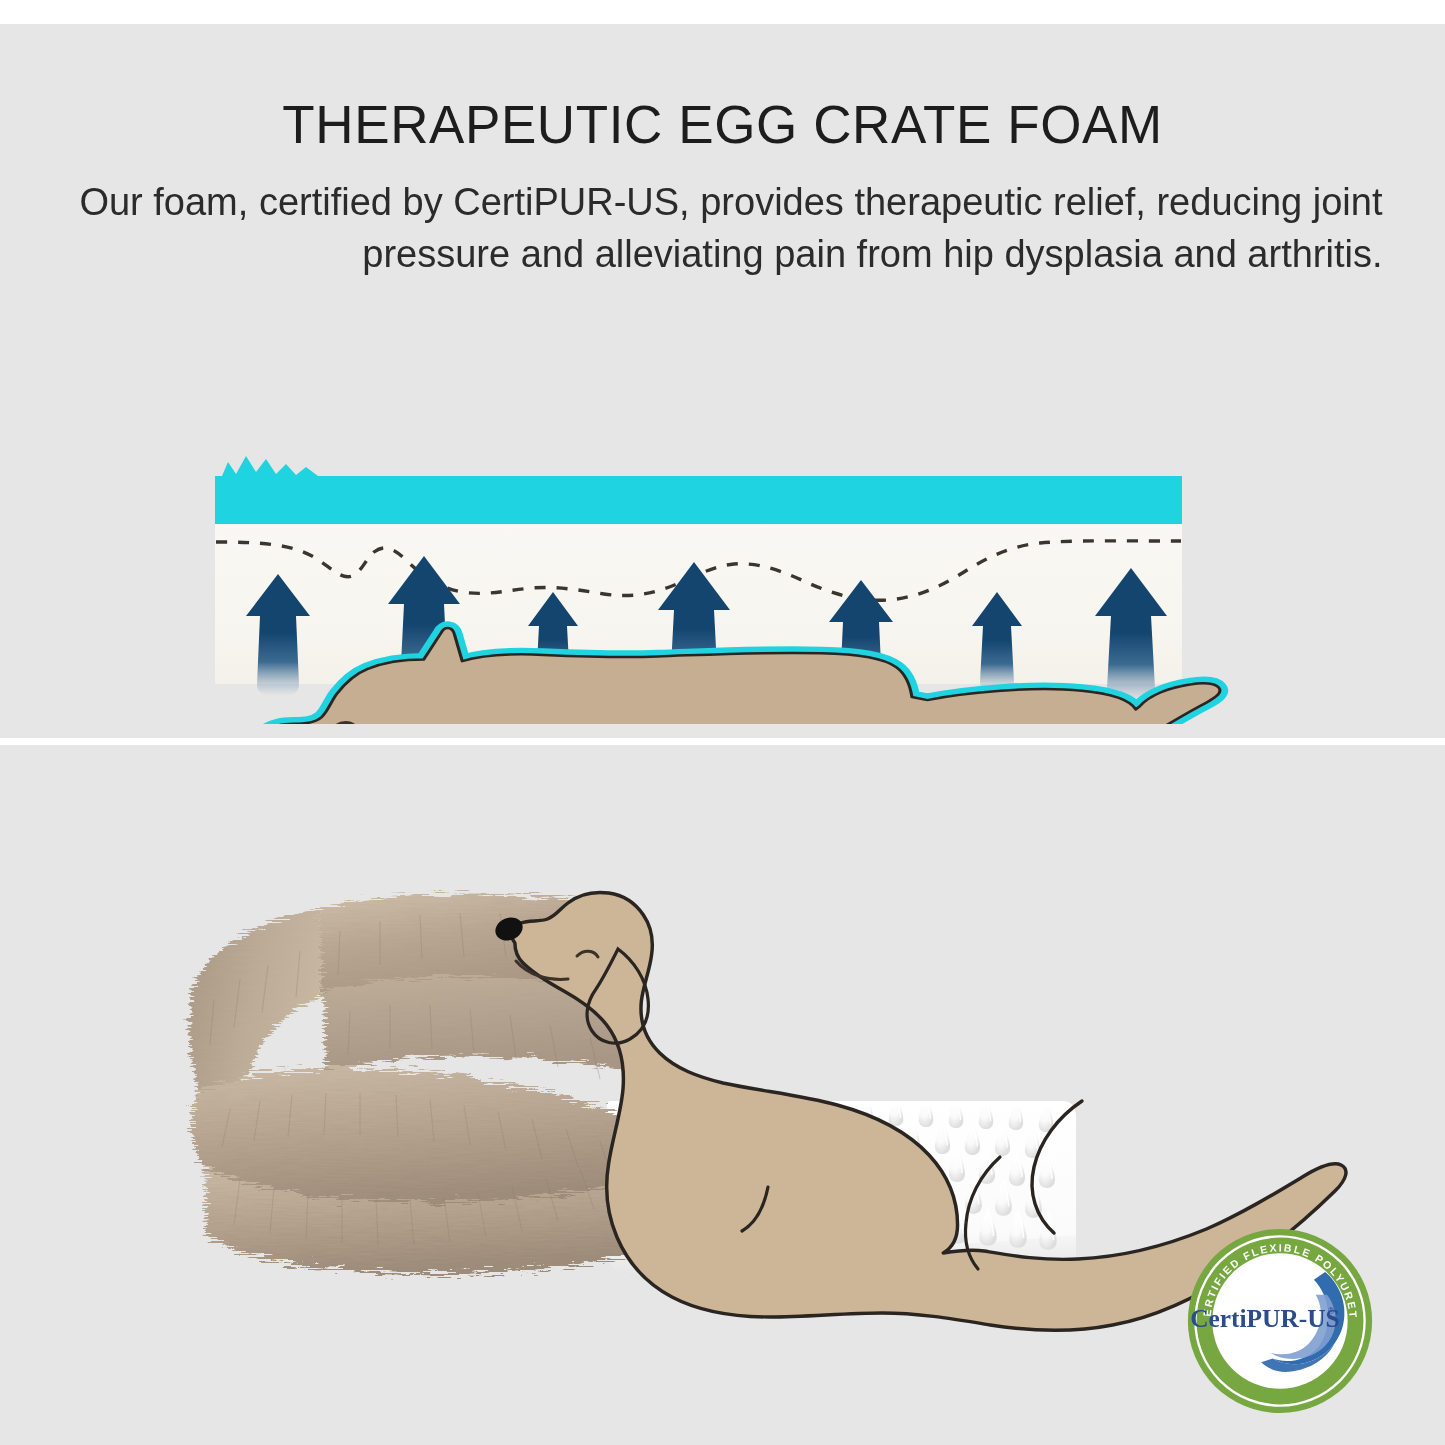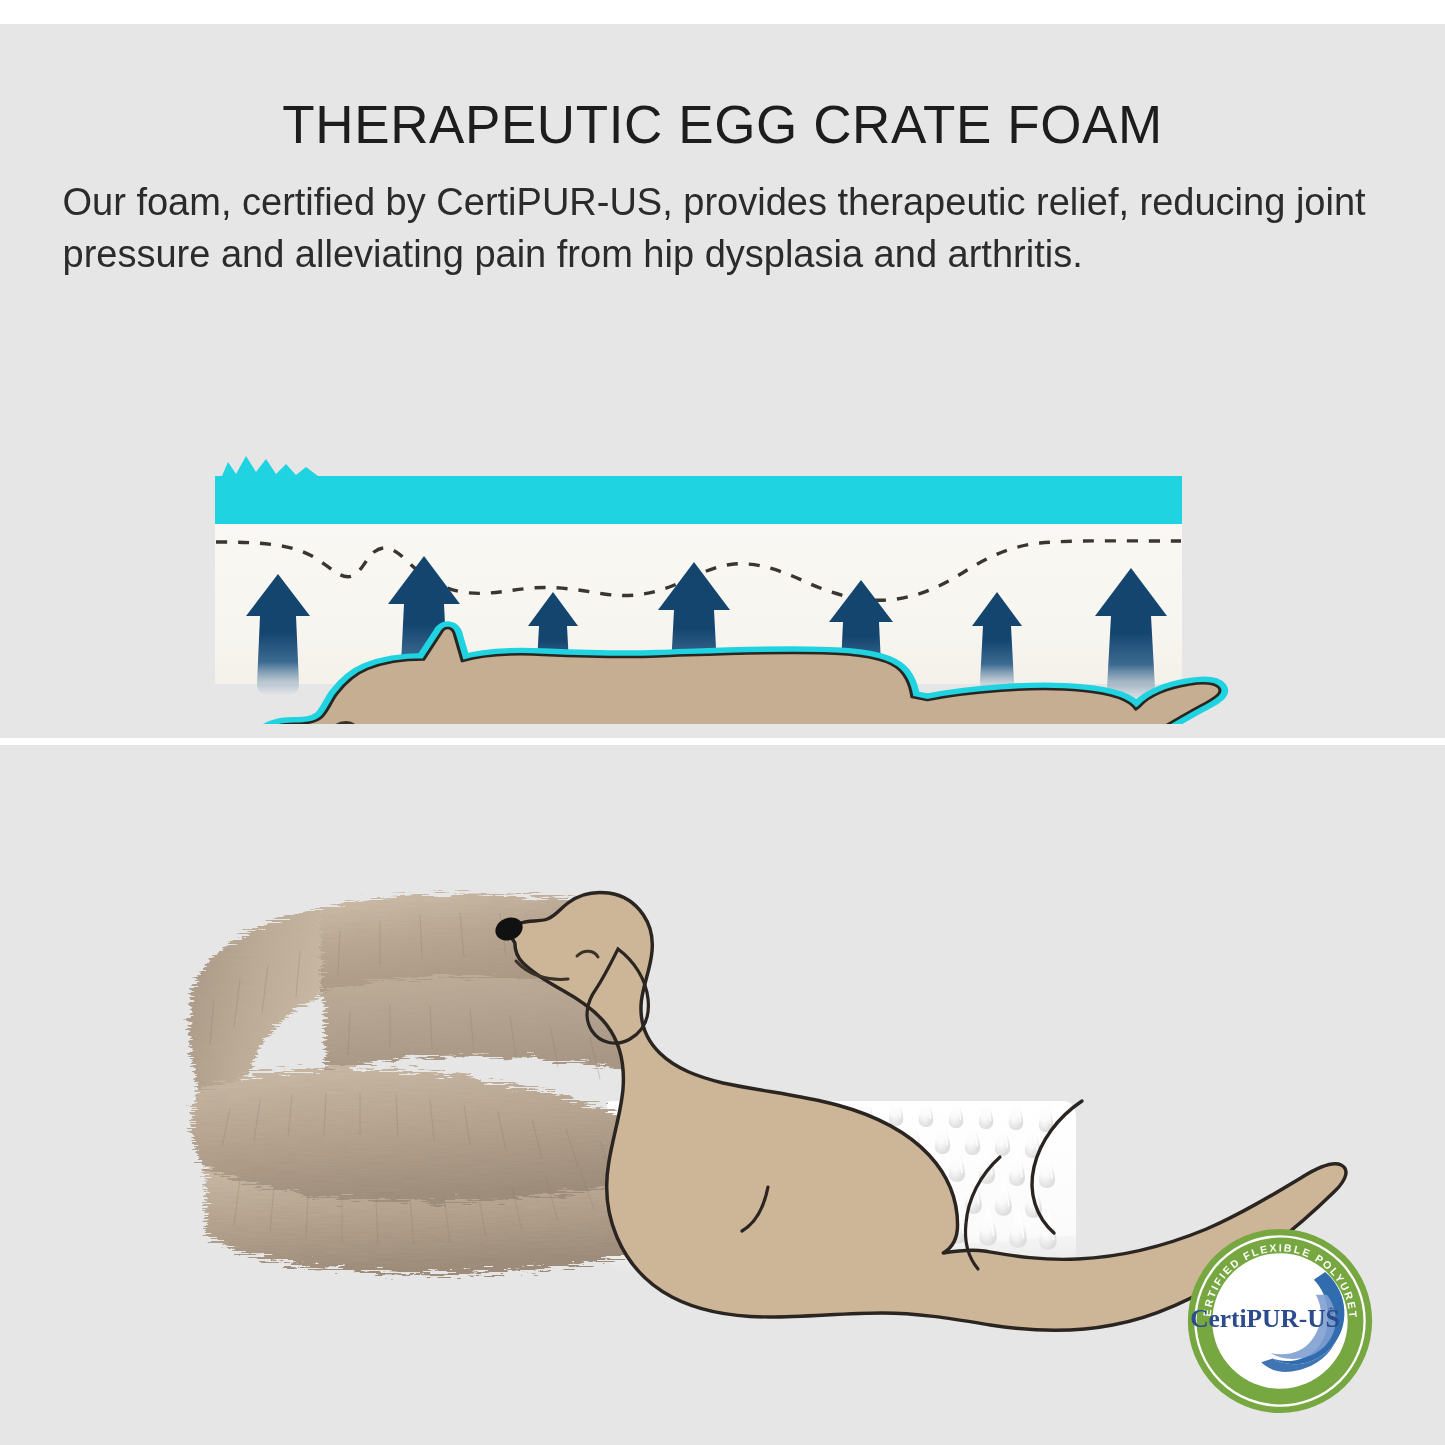--- a/index.html
+++ b/index.html
@@ -23,21 +23,21 @@
     position:absolute;top:70px;left:0;width:1445px;
     text-align:center;
     font-size:53px;letter-spacing:0.6px;
     font-weight:400;
     color:#1d1d1d;
     white-space:nowrap;
   }
   #subheadline{
     position:absolute;top:152px;left:50%;transform:translateX(-50%);
     width:1320px;
-    text-align:left;
+    text-align:right;
     font-size:38px;line-height:52px;
     font-weight:300;
     color:#2b2b2b;
   }
   #subtitle-bottom{
     position:absolute;top:795px;left:0;width:1445px;
     text-align:center;
     font-size:52px;letter-spacing:0.5px;
     font-weight:400;
     color:#1d1d1d;

